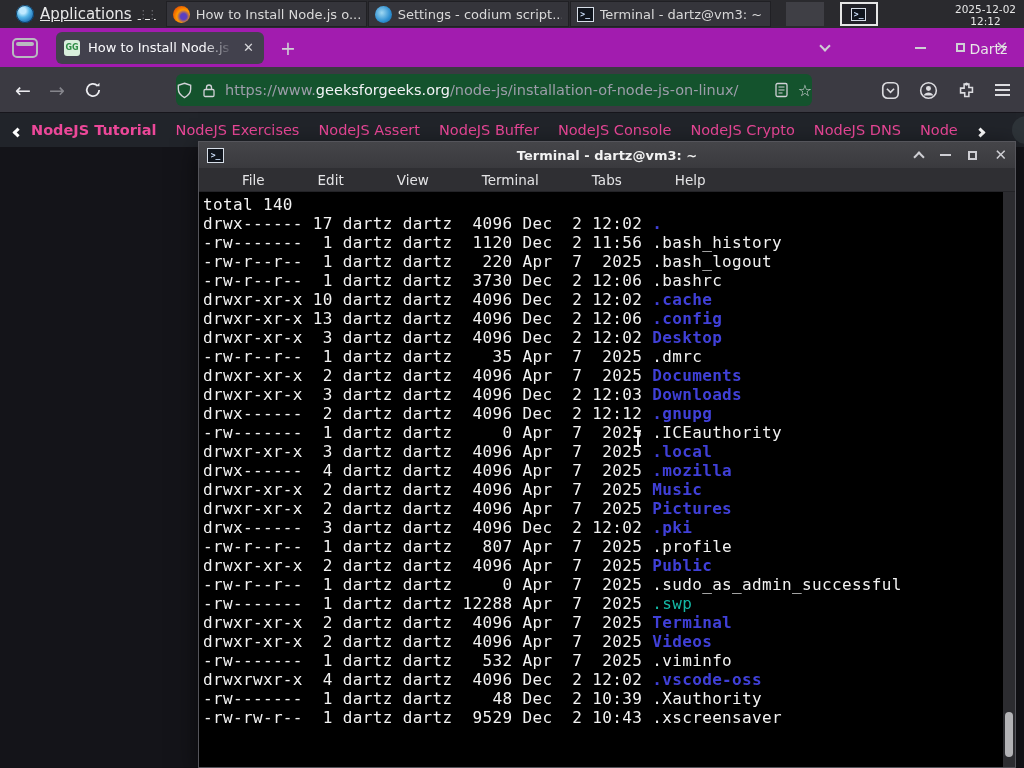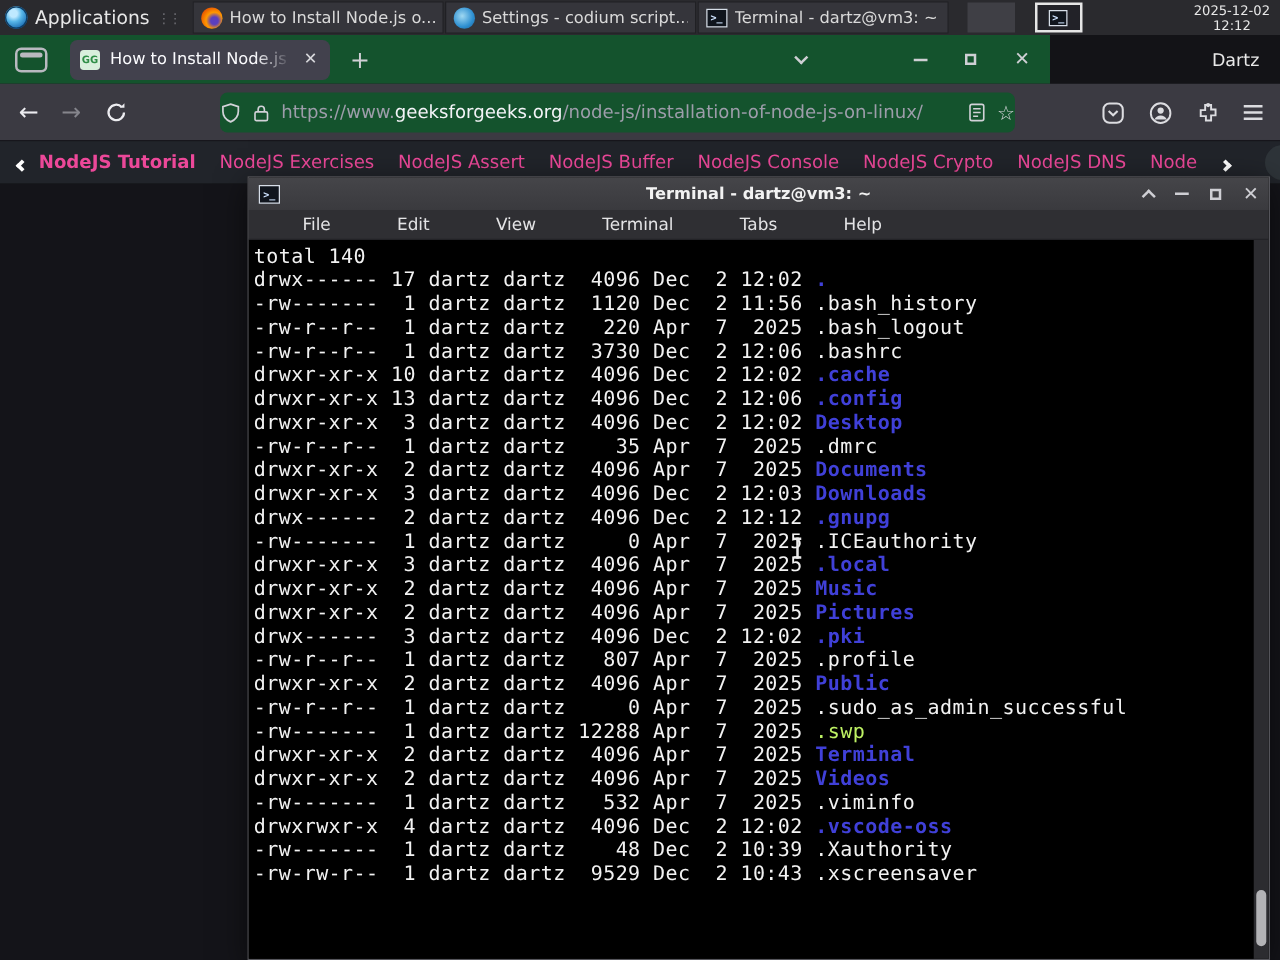--- a/index.html
+++ b/index.html
@@ -1,39 +1,39 @@
 <!DOCTYPE html>
 <html><head>
 <meta charset="utf-8">
 <style>
   * { margin:0; padding:0; box-sizing:border-box; }
   html,body { width:1024px; height:768px; overflow:hidden; }
   body { font-family:"DejaVu Sans", sans-serif; background:#131317; position:relative; }
 
   
   .panel { position:absolute; left:0; top:0; width:1024px; height:28px; background:#2a2a2e; display:flex; align-items:center; z-index:50; }
-  .apps-btn { display:flex; align-items:center; gap:6px; padding:0 8px 0 4px; height:28px; color:#e8e8e8; font-size:15px; }
+  .apps-btn { display:flex; align-items:center; gap:6px; padding:0 8px 0 16px; height:28px; color:#e8e8e8; font-size:15px;text-decoration:underline; }
   .apps-ico { width:18px; height:18px; border-radius:50%; background:radial-gradient(circle at 38% 32%, #bfe9ff 0 18%, #57b6e8 40%, #1c6eb4 75%, #15507f 100%); box-shadow:inset 0 0 0 1px #0e3c63; }
   .grip { color:#6e6e74; font-size:11px; letter-spacing:-2px; margin-right:2px; }
   .pwin { display:flex; align-items:center; gap:6px; width:201px; height:26px; margin:1px 1px 1px 0; background:#35353b; border:1px solid #202024; padding:0 6px; color:#d9d9d9; font-size:13px; overflow:hidden; }
   .pwin .lbl { white-space:nowrap; overflow:hidden; }
   .ico-ff { width:17px; height:17px; flex:0 0 17px; border-radius:50%; background:radial-gradient(circle at 62% 62%, #5a3fc0 0 20%, #ff9800 45%, #e65100 78%, #b71c1c 100%); }
   .ico-codium { width:17px; height:17px; flex:0 0 17px; border-radius:50%; background:radial-gradient(circle at 40% 40%, #9fd8f2, #2d8fd1 60%, #1c5e93); }
   .term-ico { width:17px; height:15px; flex:0 0 17px; border:1px solid #d7dee8; background:#10151d; color:#cfe3ff; font:bold 8px "DejaVu Sans Mono", monospace; display:flex; align-items:center; justify-content:center; letter-spacing:0; }
   .pager { display:flex; align-items:center; gap:16px; margin-left:14px; }
   .pager-cell { width:38px; height:24px; background:#3f3f45; }
   .pager-cell.active { background:#222228; border:2px solid #e6e6e6; display:flex; align-items:center; justify-content:center; }
   .pager-cell.active .term-ico { width:15px; height:13px; flex:0 0 15px; }
   .panel-right { margin-left:auto; display:flex; align-items:center; gap:14px; padding-right:8px;flex-direction:column; }
   .bell { width:16px; height:18px; }
   .clock { text-align:center; color:#e8e8e8; font-size:10.5px; line-height:12px; }
   .user { color:#e8e8e8; font-size:14px; padding-left:6px; }
 
   
-  .tabbar { position:absolute; left:0; top:28px; width:840px; height:39px; background:#14532d; display:flex; align-items:center; }
+  .tabbar { position:absolute; left:0; top:28px; width:1024px; height:39px; background:#a21caf; display:flex; align-items:center; }
   .ffview { width:26px; height:20px; margin:0 10px 0 12px; border:2px solid #b9b9c0; border-radius:5px; position:relative; }
   .ffview::after { content:""; position:absolute; left:2px; right:2px; top:2px; height:4px; background:#b9b9c0; border-radius:2px; }
   .tab { display:flex; align-items:center; gap:8px; width:208px; height:32px; background:#42414d; border-radius:6px; margin-left:8px; padding:0 8px; }
   .tab .fav { width:16px; height:16px; flex:0 0 16px; border-radius:3px; background:#d9efdc; color:#2f8d46; font:bold 8px "DejaVu Sans", sans-serif; display:flex; align-items:center; justify-content:center; }
   .tab .title { color:#fbfbfe; font-size:13px; white-space:nowrap; overflow:hidden; flex:1;
       -webkit-mask-image:linear-gradient(90deg,#000 80%,transparent); mask-image:linear-gradient(90deg,#000 80%,transparent); }
   .tab .close { color:#d7d7db; font-size:13px; padding:0 2px; }
   .newtab { color:#d0d0d5; font-size:19px; margin-left:16px; }
   .tabbar-right { margin-left:auto; display:flex; align-items:center; gap:30px; padding-right:16px; color:#d7d7db; }
   .chev { display:inline-block; width:8px; height:8px; border-left:2px solid #cfcfd4; border-bottom:2px solid #cfcfd4; }
@@ -74,21 +74,21 @@
   .t-title { position:absolute; left:0; right:0; text-align:center; color:#f2f2f2; font-size:13px; font-weight:bold; pointer-events:none; }
   .t-buttons { margin-left:auto; display:flex; align-items:center; gap:17px; z-index:2; }
   .t-menubar { height:24px; background:#2f2f33; display:flex; align-items:center; gap:24px; padding:0 14px; border-bottom:1px solid #232327; }
   .t-menu-item { color:#e4e4e6; font-size:13.5px;margin-left:29px; }
   .t-content { position:absolute; left:0; top:50px; right:12px; bottom:0; background:#000; padding:3px 0 0 4px; overflow:hidden; }
   .t-line { font-family:"DejaVu Sans Mono", monospace; font-size:16px; letter-spacing:0.35px; line-height:19px; white-space:pre; color:#f2f2f2; }
   .c-green { color:#32b332; font-weight:bold; }
   .c-tilde { color:#8888cc; }
   .n-dir { color:#4040d8; font-weight:bold; }
   .n-file { color:#f2f2f2; }
-  .n-dim { color:#bef264; }
+  .n-dim { color:#14b8a6; }
   .t-scroll { position:absolute; right:0; top:50px; bottom:0; width:12px; background:#2c2c30; }
   .t-thumb { position:absolute; left:2px; right:2px; bottom:10px; height:45px; background:#b3b3b6; border-radius:5px; }
   .ibeam { position:absolute; left:637px; top:430px; width:2px; height:17px; background:#e9e9e9; z-index:30; }
   .ibeam::before,.ibeam::after { content:""; position:absolute; left:-2px; width:6px; height:2px; background:#e9e9e9; }
   .ibeam::before { top:0; } .ibeam::after { bottom:0; }
 
   svg { display:block; }
 </style>
 </head>
 <body>
@@ -244,20 +244,21 @@
       <div class="t-line"><span>-rw-r--r--  1 dartz dartz  3730 Dec  2 12:06 </span><span class="n-file">.bashrc</span></div>
       <div class="t-line"><span>drwxr-xr-x 10 dartz dartz  4096 Dec  2 12:02 </span><span class="n-dir">.cache</span></div>
       <div class="t-line"><span>drwxr-xr-x 13 dartz dartz  4096 Dec  2 12:06 </span><span class="n-dir">.config</span></div>
       <div class="t-line"><span>drwxr-xr-x  3 dartz dartz  4096 Dec  2 12:02 </span><span class="n-dir">Desktop</span></div>
       <div class="t-line"><span>-rw-r--r--  1 dartz dartz    35 Apr  7  2025 </span><span class="n-file">.dmrc</span></div>
       <div class="t-line"><span>drwxr-xr-x  2 dartz dartz  4096 Apr  7  2025 </span><span class="n-dir">Documents</span></div>
       <div class="t-line"><span>drwxr-xr-x  3 dartz dartz  4096 Dec  2 12:03 </span><span class="n-dir">Downloads</span></div>
       <div class="t-line"><span>drwx------  2 dartz dartz  4096 Dec  2 12:12 </span><span class="n-dir">.gnupg</span></div>
       <div class="t-line"><span>-rw-------  1 dartz dartz     0 Apr  7  2025 </span><span class="n-file">.ICEauthority</span></div>
       <div class="t-line"><span>drwxr-xr-x  3 dartz dartz  4096 Apr  7  2025 </span><span class="n-dir">.local</span></div>
+      <div class="t-line"><span>drwx------  4 dartz dartz  4096 Apr  7  2025 </span><span class="n-dir">.mozilla</span></div>
       <div class="t-line"><span>drwxr-xr-x  2 dartz dartz  4096 Apr  7  2025 </span><span class="n-dir">Music</span></div>
       <div class="t-line"><span>drwxr-xr-x  2 dartz dartz  4096 Apr  7  2025 </span><span class="n-dir">Pictures</span></div>
       <div class="t-line"><span>drwx------  3 dartz dartz  4096 Dec  2 12:02 </span><span class="n-dir">.pki</span></div>
       <div class="t-line"><span>-rw-r--r--  1 dartz dartz   807 Apr  7  2025 </span><span class="n-file">.profile</span></div>
       <div class="t-line"><span>drwxr-xr-x  2 dartz dartz  4096 Apr  7  2025 </span><span class="n-dir">Public</span></div>
       <div class="t-line"><span>-rw-r--r--  1 dartz dartz     0 Apr  7  2025 </span><span class="n-file">.sudo_as_admin_successful</span></div>
       <div class="t-line"><span>-rw-------  1 dartz dartz 12288 Apr  7  2025 </span><span class="n-dim">.swp</span></div>
       <div class="t-line"><span>drwxr-xr-x  2 dartz dartz  4096 Apr  7  2025 </span><span class="n-dir">Terminal</span></div>
       <div class="t-line"><span>drwxr-xr-x  2 dartz dartz  4096 Apr  7  2025 </span><span class="n-dir">Videos</span></div>
       <div class="t-line"><span>-rw-------  1 dartz dartz   532 Apr  7  2025 </span><span class="n-file">.viminfo</span></div>

